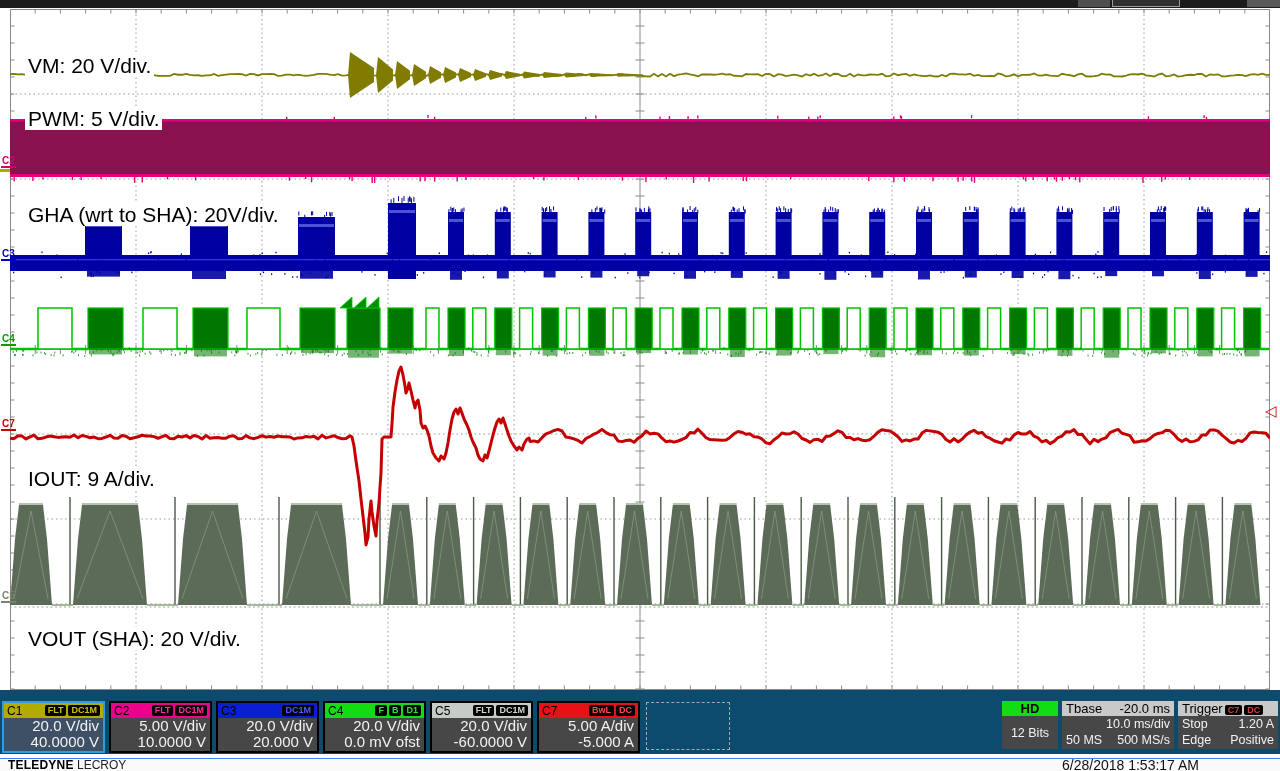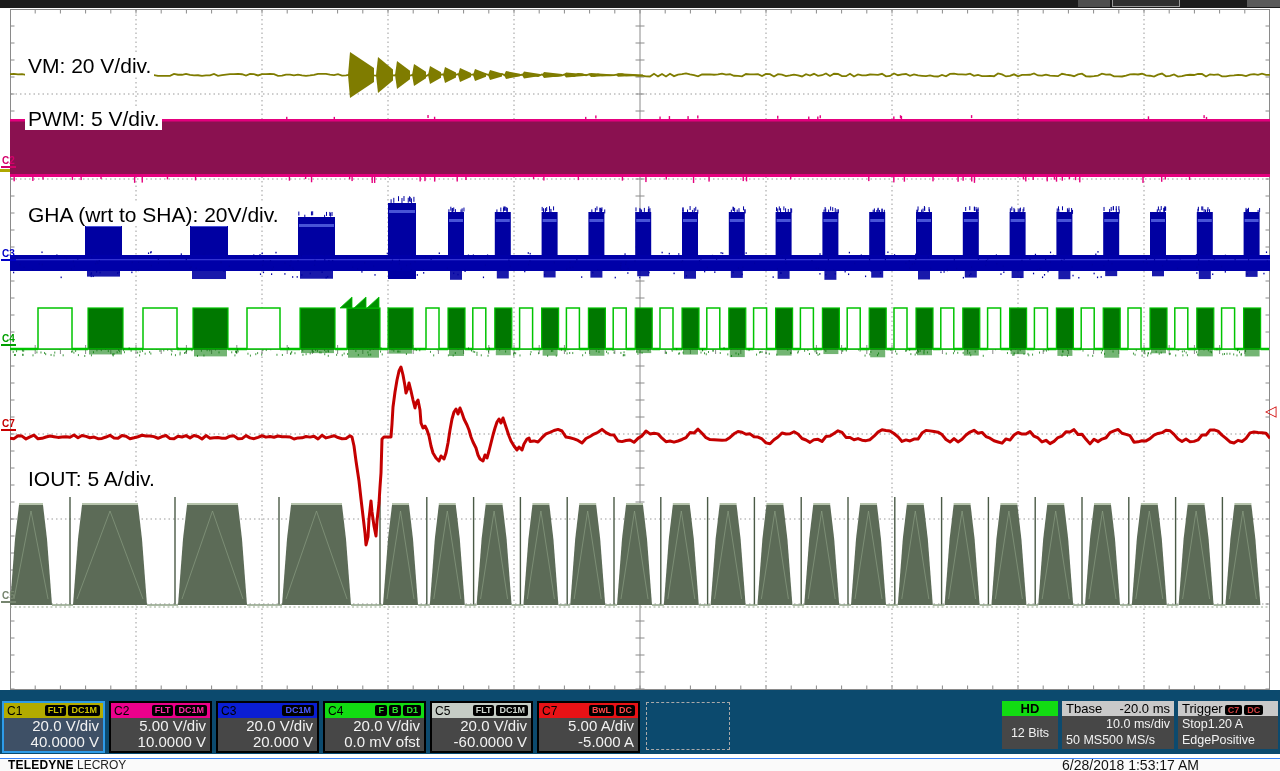--- a/index.html
+++ b/index.html
@@ -27,21 +27,21 @@
   .chhead .cid{flex:0 0 auto;}
   .chhead .bsp{flex:1;}
   .badge{background:#000;font-size:9px;font-weight:bold;line-height:11px;height:11px;
     padding:0 3px;border-radius:2px;margin-left:2px;}
   .chbody{height:33px;background:#474747;color:#f2f2f2;font-size:15px;line-height:16px;
     text-align:right;padding:0 4px;}
   .emptyslot{width:82px;height:46px;border:1px dashed #aaa;margin-left:2px;align-self:flex-start;margin-top:1px;}
   .rbox{position:absolute;top:11px;height:48px;}
   .rhead{height:15px;font-size:13px;color:#000;display:flex;align-items:center;padding:0 4px;}
   .rbody{background:#474747;color:#f2f2f2;font-size:12.5px;height:33px;padding:0 4px;}
-  .row{display:flex;line-height:16px;}
+  .row{display:flex;justify-content:space-between;line-height:16px;}
   
   #footer{position:absolute;left:0;top:758px;width:1280px;height:13px;background:#fafafa;
     border-top:1px solid #3b82f6;}
   #brand{position:absolute;left:8px;top:0px;font-size:12px;line-height:13px;color:#000;}
   #brand b{font-weight:bold;letter-spacing:0.2px;}
   #datetime{position:absolute;left:1062px;top:0px;font-size:14px;line-height:13px;color:#111;}
 </style>
 </head>
 <body>
 
@@ -1667,21 +1667,22 @@
       <line x1="1063.1999999999998" y1="596" x2="1075" y2="596" stroke="#8da085" stroke-width="1.5"></line>
       <line x1="1110" y1="596" x2="1121.8" y2="596" stroke="#8da085" stroke-width="1.5"></line>
       <line x1="1156.8" y1="596" x2="1168.6" y2="596" stroke="#8da085" stroke-width="1.5"></line>
       <line x1="1203.6" y1="596" x2="1215.4" y2="596" stroke="#8da085" stroke-width="1.5"></line>
       <polyline fill="none" stroke="#c40000" stroke-width="3" stroke-linejoin="round" points="0,429.3253107070923 4,429.6380891799927 8,426.79148960113525 12,427.11174499988556 16,429.926260471344 20,427.9690055847168 24,426.22514724731445 28,429.7813073396683 32,429.3543562889099 36,427.973735332489 40,426.9967932701111 44,427.68100690841675 48,428.38822317123413 52,427.91913175582886 56,427.72078466415405 60,428.25622510910034 64,426.04403829574585 68,428.71938668191433 72,426.54245138168335 76,427.358913064003 80,428.75698375701904 84,428.0879125595093 88,429.6454801559448 92,429.43011379241943 96,428.01963329315186 100,426.30264949798584 104,428.9189940690994 108,429.3158230781555 112,426.46746301651 116,427.19250547885895 120,429.66689682006836 124,428.78747940063477 128,427.72394943237305 132,426.2327766418457 136,426.9566613435745 140,426.93669295310974 144,427.6406925916672 148,429.26331090927124 152,427.5556483268738 156,426.56398153305054 160,429.6197620630264 164,429.82233715057373 168,427.1879949569702 172,427.999773979187 176,426.58720302581787 180,428.90017235279083 184,426.4322247505188 188,427.46383917331696 192,429.9834804534912 196,426.5870876312256 200,429.20839512348175 204,428.74579191207886 208,428.57674169540405 212,429.30554151535034 216,429.16952657699585 220,427.1476092338562 224,426.8631110191345 228,429.7424541711807 232,429.6117925643921 236,426.5843381881714 240,428.88282692432404 244,429.68805742263794 248,428.316397190094 252,426.74390840530396 256,428.136576294899 260,427.5266704559326 264,428.21276664733887 268,426.9660015106201 272,427.66235172748566 276,427.83253049850464 280,428.0273413658142 284,429.9951243400574 288,428.9238986968994 292,428.8641605377197 296,427.5011386871338 300,428.1114444732666 304,427.22071266174316 308,429.9981327056885 312,426.26035499572754 316,428.89727222919464 320,427.83144330978394 324,426.69985342025757 328,428.51964151859283 332,429.702166557312 336,429.52299404144287 340,426.77639293670654 342,428 344,437 346,452 349,472 351,490 353,507 355,524 356,536 358,528 359,510 361,492 362,503 364,517 366,527 367,512 369,494 370,478 371,464 372,430 374,428 381,428 382,415 383,398 385,383 387,371 389,362 391,358 393,366 395,377 396,384 398,379 399,374 401,382 403,391 405,399 406,394 408,391 410,401 411,414 413,419 415,417 417,421 419,427 421,437 423,444 426,449 429,452 431,447 434,450 436,444 438,434 440,421 442,410 444,403 446,400 448,405 450,399 452,404 454,410 457,416 459,421 461,428 463,433 466,439 468,446 470,450 473,452 475,446 477,449 479,442 481,434 483,426 485,419 487,413 489,410 491,414 493,409 495,415 497,421 499,427 501,432 504,437 507,441 509,438 512,441 514,435 517,430 519,429 520,432.4135192848105 524,431.9107428183375 528,432.9977007380618 532,428.69074721766606 536,424.86792312862076 540,423.30669047197944 544,421.4909201302573 548,420.393981881266 552,422.00591127086966 556,428.0923047044661 560,428.7447844906246 564,429.8273221177649 568,431.4714747484534 572,434.0661087620231 576,429.5389195697354 580,427.4576620746704 584,425.06714460058726 588,423.2575711772777 592,420.35091638380095 596,423.6751307037513 600,425.6532270547349 604,426.0665822798277 608,432.00514889871096 612,432.612594617502 616,431.54470055852687 620,430.96774802109434 624,433.3132318030707 628,429.3729226696864 632,426.8834495987522 636,422.0789001507605 640,424.8902236145305 644,424.3593609968227 648,424.86800094165636 652,429.17356993131284 656,432.6667766868053 660,432.0640482091713 664,433.16040542198436 668,432.00724699685736 672,430.4772919214326 676,428.69765186842375 680,423.57601360106213 684,424.0966333464956 688,420.1890287014892 692,424.2545547480871 696,428.7339875804971 700,430.5275948296514 704,430.77156489930525 708,431.0309901819035 712,431.3360252529579 716,431.10501042457 720,428.39003347360625 724,424.82024717109573 728,422.45485164547114 732,423.27664665711245 736,425.27592363216826 740,424.8428013476579 744,427.74632412933653 748,428.06276074267925 752,429.9761219830923 756,433.89294889216234 760,434.7870825579469 764,430.7398061476005 768,427.97071736363205 772,423.9627935836249 776,424.99501464286993 780,424.7427520647162 784,422.76732979804586 788,425.06226224111066 792,429.490560220674 796,430.9958075525512 800,433.3747346971718 804,430.6324148850077 808,430.3485225502867 812,432.4460352803987 816,427.509634836419 820,427.0822396129917 824,424.4259092567934 828,421.7821377297915 832,423.3559230595363 836,428.4073191232888 840,428.44401619954215 844,430.7742759807547 848,429.5652374264449 852,431.19817376298556 856,431.63993805756456 860,430.73248946096015 864,427.2273601803845 868,423.1178111305849 872,420.6889772207783 876,421.4101229187703 880,421.99942397140205 884,424.50768308138976 888,427.8379712067466 892,432.41616769980527 896,430.90612228381434 900,431.9546571731297 904,430.11641952364334 908,430.0836529733088 912,424.06745117022996 916,421.37746866653043 920,421.88601003752603 924,422.4941681562141 928,423.14774693002613 932,425.56878786265463 936,430.55590004072326 940,433.07103312339325 944,429.52965999775313 948,432.9031877723338 952,430.2833370999776 956,425.98518788678547 960,423.03213322676646 964,421.261676351084 968,424.3094404494067 972,423.39442107847896 976,427.57726191502087 980,429.1517015976161 984,431.7715796652203 988,432.9509856618304 992,434.153942613822 996,429.8957757822169 1000,431.0699716670622 1004,426.0532872557799 1008,423.50289629659295 1012,425.1097922959372 1016,424.9279516412071 1020,422.4699064593444 1024,427.18073496011755 1028,428.9754336042797 1032,432.9914519710135 1036,431.26650626619744 1040,434.62166577458106 1044,432.36331069636805 1048,428.5395613301845 1052,427.08115365906275 1056,422.85337568977843 1060,422.9353013616185 1064,420.64576769739796 1068,425.5032422479589 1072,425.27083523812547 1076,430.32304264222597 1080,434.8715331684511 1084,430.2946535900668 1088,432.63958082100584 1092,430.10660547722495 1096,428.78383506421 1100,423.5997194494831 1104,421.894318423971 1108,420.42961376126283 1112,424.2812745908302 1116,425.42800922908623 1120,426.67870665959964 1124,433.1406206487594 1128,432.8316159629631 1132,431.77898147178905 1136,431.91351286286874 1140,429.64397845631413 1144,426.0757126861422 1148,424.46555093550427 1152,423.6501969413137 1156,421.1478218647888 1160,421.7573943319907 1164,425.361012886722 1168,429.94748100146916 1172,432.53717368684187 1176,430.08380740735976 1180,432.7550276667075 1184,432.36959612818134 1188,430.93423627817157 1192,426.02995443122757 1196,425.99751316332964 1200,421.1083468033107 1204,420.8744468019242 1208,422.1541994365899 1212,426.1466932482357 1216,429.3951430044323 1220,432.98822855071353 1224,434.0677126498978 1228,431.3686559115616 1232,432.53935754516255 1236,429.34146981743606 1240,423.85668360685645 1244,422.98438606182293 1248,423.52460538293064 1252,423.770774588886 1256,424.27020293878064 1260,429.42532234092096"></polyline>
     </svg>
 
   <div class="wlabel" style="left:25px;top:38px;">VM: 20 V/div.</div>
   <div class="wlabel" style="left:25px;top:91px;">PWM: 5 V/div.</div>
   <div class="wlabel" style="left:25px;top:187px;">GHA (wrt to SHA): 20V/div.</div>
-  <div class="wlabel" style="left:25px;top:451px;">IOUT: 5 A/div.</div>
+  <div class="wlabel" style="left:25px;top:451px;">IOUT: 9 A/div.</div>
+  <div class="wlabel" style="left:25px;top:611px;">VOUT (SHA): 20 V/div.</div>
 
   <div id="markers">
       <div class="chmark" style="left: 1px; top: 156px; color: rgb(212, 0, 106); border-color: rgb(212, 0, 106);">C2</div>
       <div class="chmark" style="left: 1px; top: 249px; color: rgb(0, 0, 200); border-color: rgb(0, 0, 200);">C3</div>
       <div class="chmark" style="left: 1px; top: 334px; color: rgb(0, 160, 0); border-color: rgb(0, 160, 0);">C4</div>
       <div class="chmark" style="left: 1px; top: 419px; color: rgb(200, 0, 0); border-color: rgb(200, 0, 0);">C7</div>
       <div class="chmark" style="left: 1px; top: 591px; color: rgb(118, 133, 111); border-color: rgb(118, 133, 111);">C5</div>
     </div>
   <div class="chdash" style="left:0;top:169px;background:#afa800;"></div>
 

